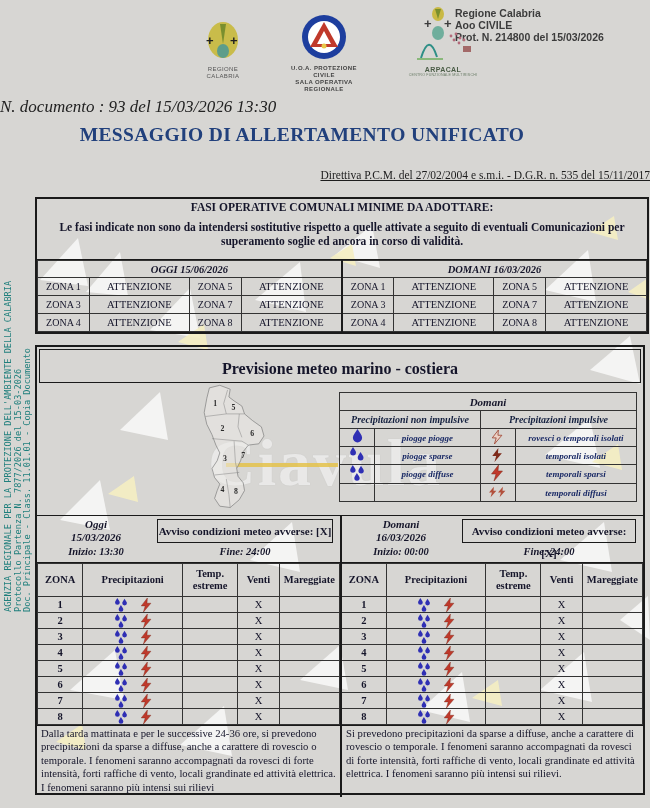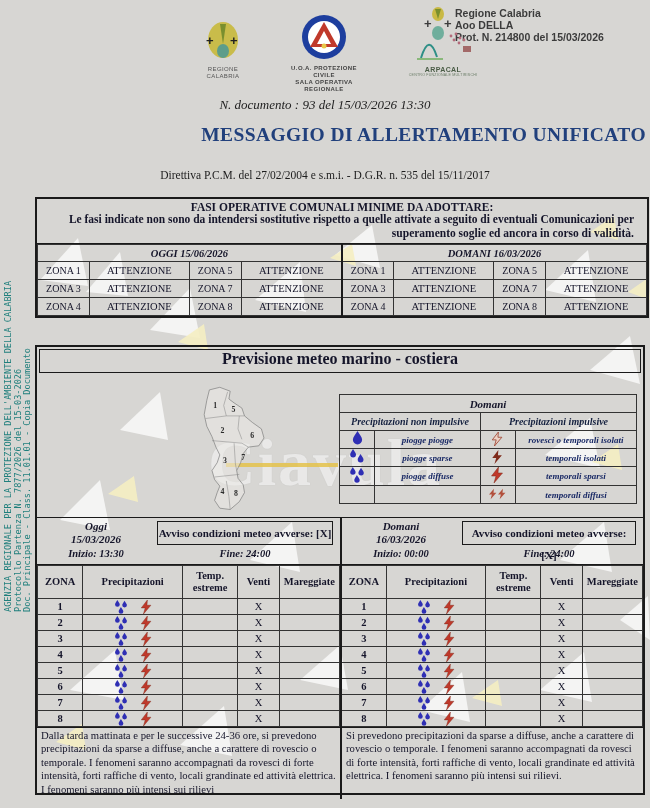--- a/index.html
+++ b/index.html
@@ -29,48 +29,48 @@
     color:#1f7f7c;white-space:nowrap;
   }
 
   
   .stamp{position:absolute;left:455px;top:7px;font-family:"Liberation Sans",sans-serif;
     font-weight:bold;font-size:10.5px;line-height:12px;color:#3c3c3c;}
   .stamp-icon{position:absolute;left:424px;top:6px;}
   .logo{position:absolute;text-align:center;font-family:"Liberation Sans",sans-serif;color:#555;}
   .logo small{display:block;font-size:6px;letter-spacing:.4px;line-height:7px;}
   .logo .sub{font-size:3.6px;letter-spacing:.2px;color:#6a7c66;}
-  .doc-number{position:absolute;left:0;width:650px;top:97px;text-align:center;
-    font-style:italic;font-size:13px;color:#222;}
-  .title{position:absolute;left:0;width:604px;top:124px;text-align:right;
-    font-weight:bold;font-size:19.5px;color:#21407c;letter-spacing:.4px;padding-left:42px;}
+  .doc-number{position:absolute;left:0;width:650px;top:97px;text-align:left;
+    font-style:italic;font-size:17px;color:#222;}
+  .title{position:absolute;left:0;width:604px;top:124px;text-align:center;
+    font-weight:bold;font-size:19.5px;color:#21407c;letter-spacing:.4px;}
   .subtitle{position:absolute;left:0;width:650px;top:148px;text-align:center;
     font-weight:bold;font-size:15.5px;color:#c0392b;}
-  .directive{position:absolute;left:0;width:650px;top:169px;text-align:center;
-    font-size:11.5px;color:#1d1d1d;}
+  .directive{position:absolute;left:0;width:650px;top:169px;text-align:right;
+    font-size:11.5px;color:#1d1d1d;text-decoration:underline;}
 
   
   table{border-collapse:collapse;}
   .main-wrap{position:absolute;left:35px;top:0;width:610px;}
 
   
   .t1{position:absolute;top:197px;left:0;width:610px;border:2px solid #1a1a1a;}
   .fasi-head{padding:2px 13px 3px;border-bottom:1.5px solid #1a1a1a;}
   .fasi-head h3{margin:0;text-align:center;font-size:11.5px;}
-  .fasi-head p{margin:0;font-weight:bold;font-size:11.5px;line-height:13.5px;text-align:right;}
+  .fasi-head p{margin:8px;font-weight:bold;font-size:11.5px;line-height:13.5px;text-align:center;}
   .zone-grid{width:100%;font-size:10.5px;}
   .zone-grid th,.zone-grid td{border:1px solid #333;text-align:center;height:17px;padding:0 2px;}
   .zone-grid th{font-style:italic;font-weight:bold;height:16px;}
   .zone-grid .half-split{border-left:2px solid #1a1a1a;}
   .zone-grid td.zl{font-size:10px;}
 
   
   .t2{position:absolute;top:345px;left:0;width:610px;height:450px;border:2px solid #1a1a1a;box-sizing:border-box;}
-  .marine-title{margin:2px 2px 12px;border:1.5px solid #1a1a1a;text-align:center;
-    font-weight:bold;font-size:16px;padding:0 0 4px;}
+  .marine-title{margin:2px 2px 0;border:1.5px solid #1a1a1a;text-align:center;
+    font-weight:bold;font-size:16px;padding:10px 0 4px;}
   .map-section{position:relative;height:132px;}
   .map-svg{position:absolute;left:82px;top:1px;}
   .legend{position:absolute;right:6px;top:9px;width:298px;border:1.5px solid #222;font-size:9.5px;}
   .legend td,.legend th{border:1px solid #333;height:17px;padding:0 2px;text-align:center;}
   .legend .lg-title{font-style:italic;font-weight:bold;font-size:11px;}
   .legend .lg-colhead{font-style:italic;font-weight:bold;font-size:10px;color:#14203f;}
   .legend .lbl{font-style:italic;font-weight:bold;color:#1a2a66;font-size:9px;}
   .legend .ic{width:30px;}
 
   
@@ -151,21 +151,21 @@
 
   <svg class="stamp-icon" width="28" height="36" viewBox="0 0 28 36">
     <ellipse cx="14" cy="8" rx="6" ry="7" fill="#c9b944"></ellipse>
     <ellipse cx="14" cy="27" rx="6" ry="7" fill="#6fae9c"></ellipse>
     <path d="M11,3 L17,3 L14,13 Z" fill="#7a8f2e"></path>
     <text x="0" y="22" font-size="13" font-weight="bold" fill="#3c3c3c" font-family="Liberation Sans,sans-serif">+</text>
     <text x="20" y="22" font-size="13" font-weight="bold" fill="#3c3c3c" font-family="Liberation Sans,sans-serif">+</text>
   </svg>
   <div class="stamp">
     <div>Regione Calabria</div>
-    <div>Aoo DELLA</div>
+    <div>Aoo CIVILE</div>
     <div>Prot. N. 214800 del 15/03/2026</div>
   </div>
 
   <div class="logo" style="left:192px;top:20px;width:62px;">
     <svg width="46" height="42" viewBox="0 0 46 42">
       <ellipse cx="23" cy="20" rx="15" ry="18" fill="#c9bc4a"></ellipse>
       <path d="M20,4 L26,4 L23,24 Z" fill="#7a8f2e"></path>
       <ellipse cx="23" cy="31" rx="6" ry="7" fill="#5d9d8a"></ellipse>
       <text x="6" y="25" font-size="13" font-weight="bold" fill="#222" font-family="Liberation Sans,sans-serif">+</text>
       <text x="30" y="25" font-size="13" font-weight="bold" fill="#222" font-family="Liberation Sans,sans-serif">+</text>

